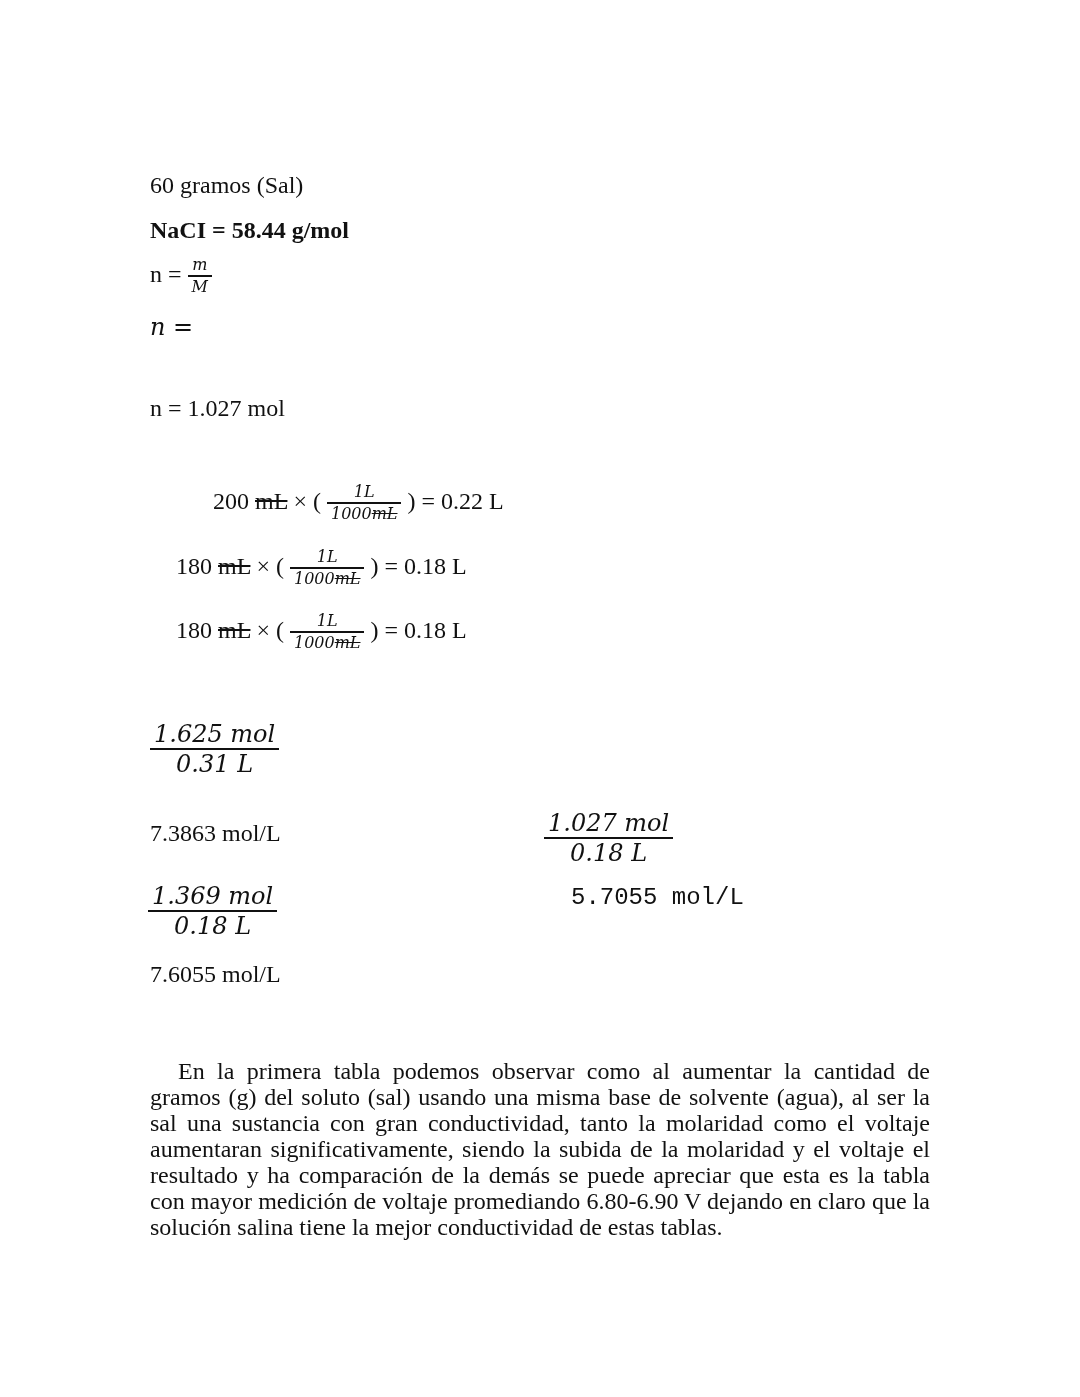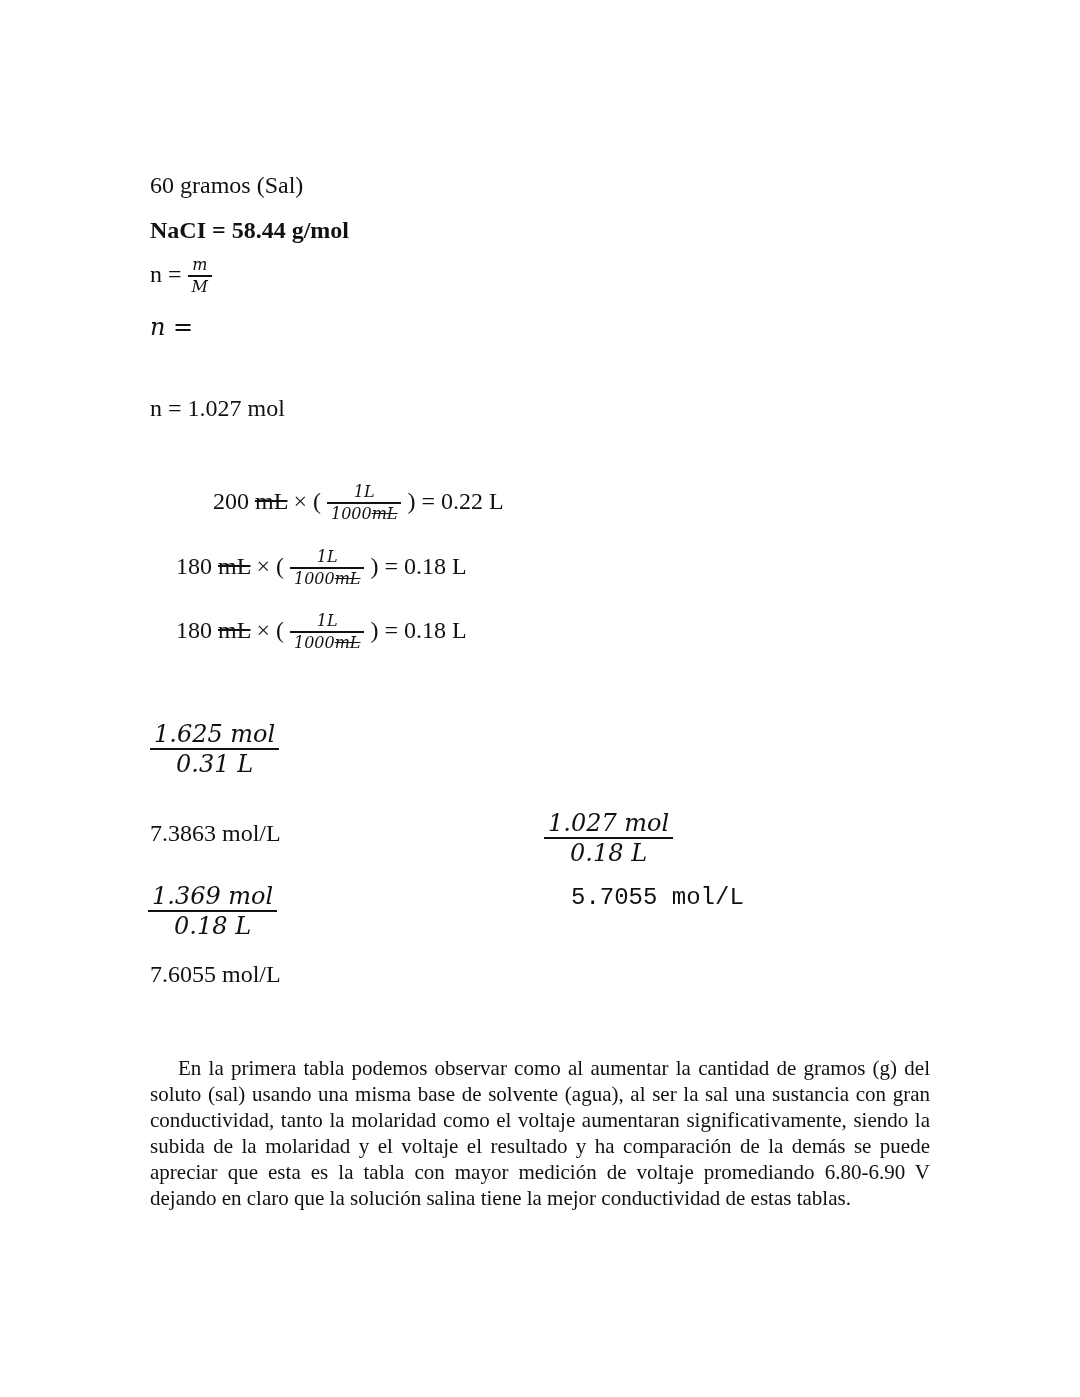--- a/index.html
+++ b/index.html
@@ -7,21 +7,21 @@
          font-family:"Liberation Serif", serif; color:#111; }
   .abs { position:absolute; white-space:nowrap; }
   .t { font-size:24px; line-height:28px; }
   .m { font-family:"DejaVu Serif", "Liberation Serif", serif; font-style:italic; }
   .frac { display:inline-flex; flex-direction:column; align-items:center; vertical-align:middle; }
   .frac .num, .frac .den { padding:0 4px; }
   .frac .bar { height:2px; background:#111; align-self:stretch; }
   .strike { text-decoration:line-through; }
   .small { font-size:16px; line-height:20px; }
   .para { position:absolute; left:150px; top:1034px; width:780px;
-          font-size:21px; line-height:26px; text-align:justify; text-indent:28px; }
+          font-size:24px; line-height:26px; text-align:justify; text-indent:28px; }
 </style>
 </head>
 <body>
 
 <div class="abs t" style="left:150px;top:171px;">60 gramos (Sal)</div>
 <div class="abs t" style="left:150px;top:216px;font-weight:bold;">NaCI = 58.44 g/mol</div>
 
 <div class="abs t" style="left:150px;top:255px;">
   <span>n = </span>
   <span class="frac small m">

